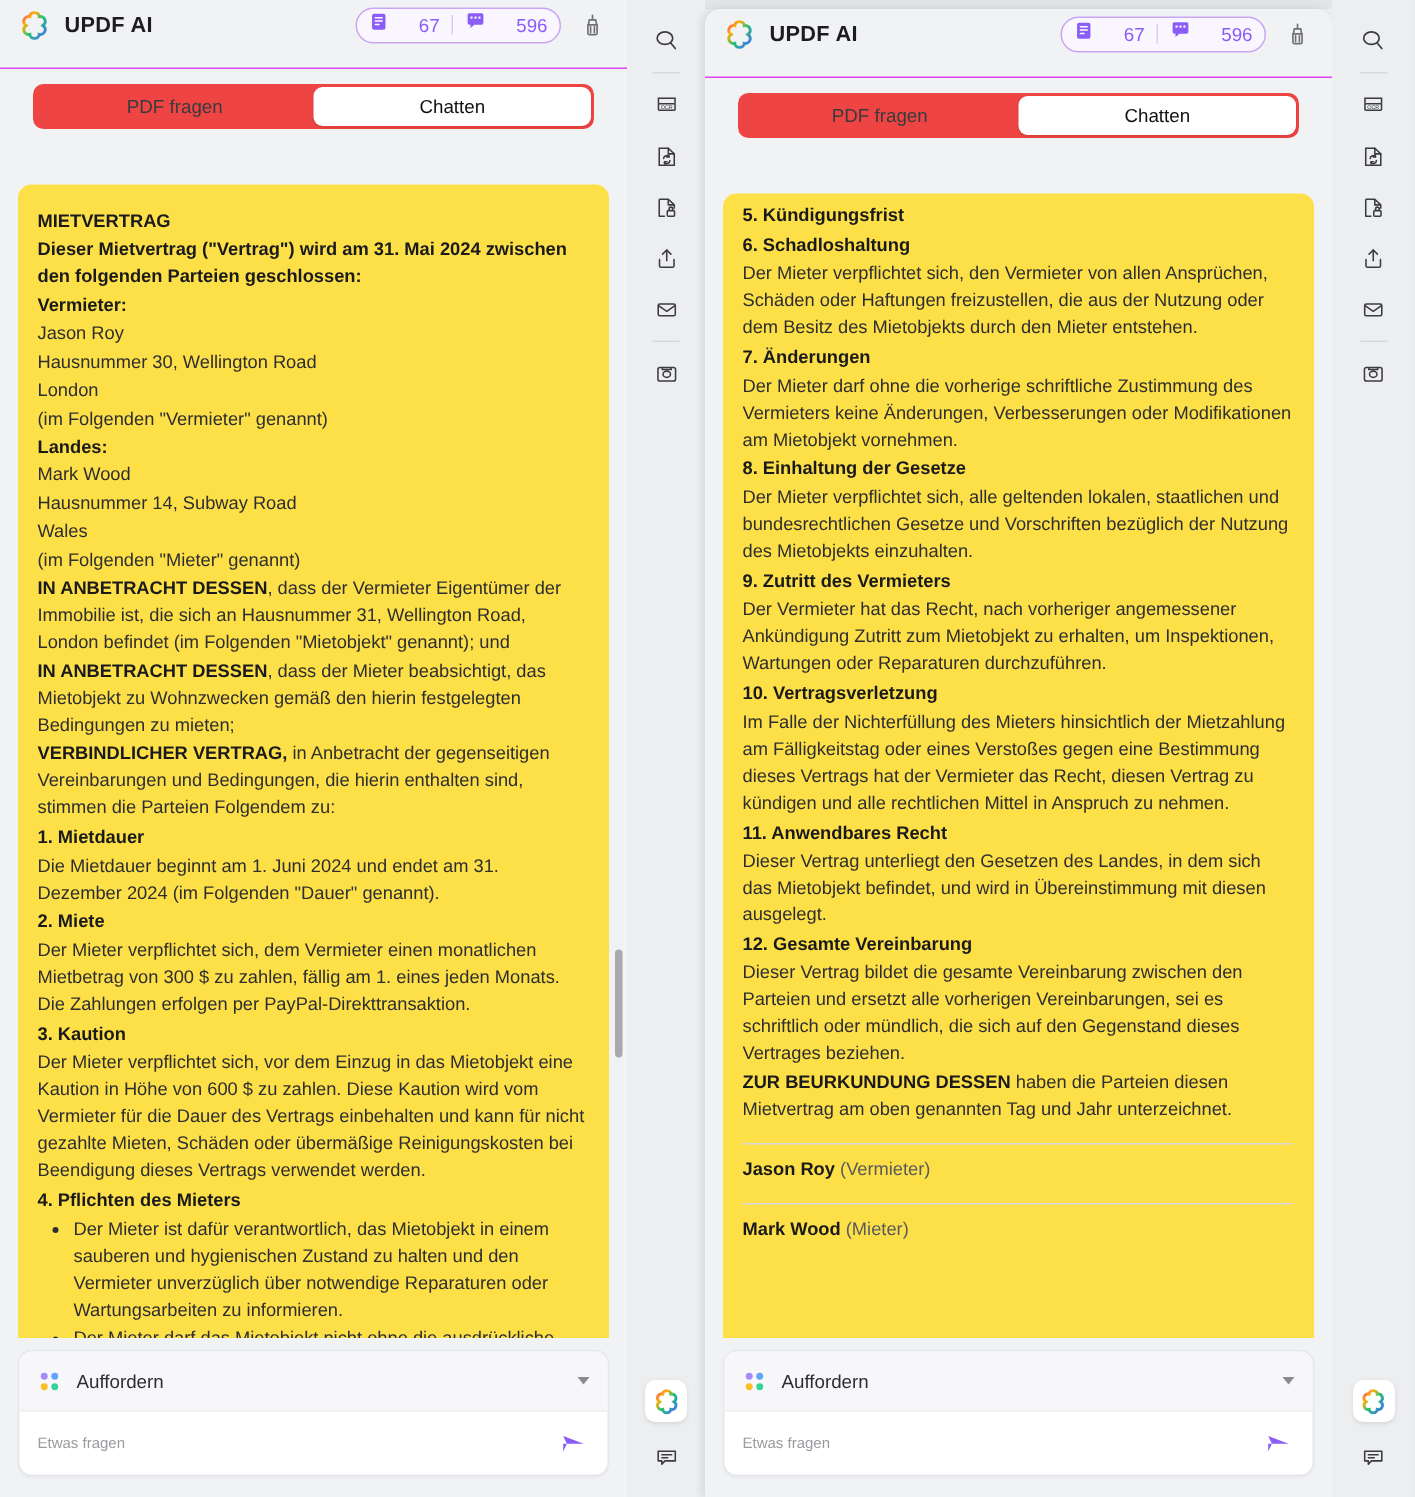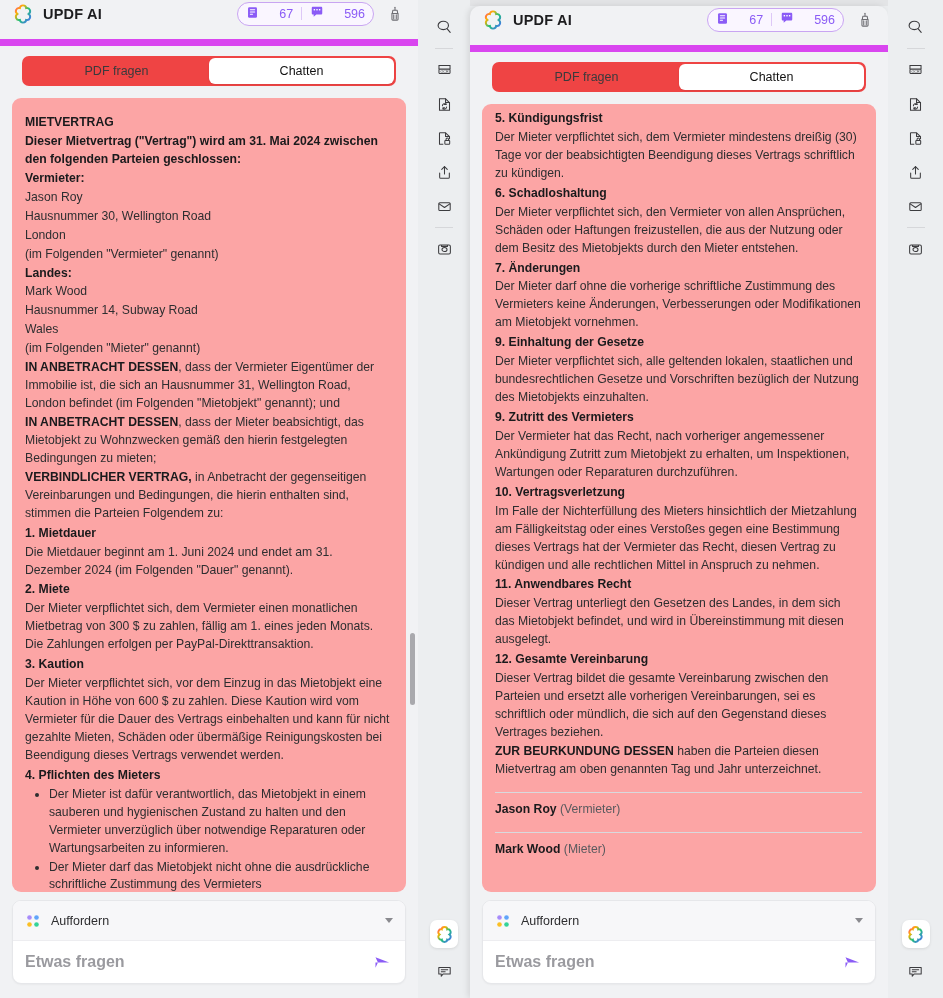--- a/index.html
+++ b/index.html
@@ -19,21 +19,21 @@
     flex-direction: column;
     overflow: hidden;
   }
   .ai-panel.left  { left: 0;   top: 0; width: 418px; height: 998px; border-radius: 0 0 0 0; }
   .ai-panel.right { left: 470px; top: 6px; width: 418px; height: 992px; border-radius: 10px 10px 0 0;
                     box-shadow: -2px 0 6px rgba(0,0,0,.10); }
 
   .panel-head {
     display: flex; align-items: center;
     height: 46px; padding: 0 12px 12px 12px;
-    border-bottom: 7px solid #d946ef;
+    border-bottom: 1px solid #d946ef;
     flex: 0 0 auto;
   }
   .logo-mark { width: 22px; height: 22px; flex: 0 0 auto; margin-right: 9px; }
   .panel-title { font-size: 14.5px; font-weight: bold; color: #1d1d1f; letter-spacing:.2px; }
   .head-spacer { flex: 1 1 auto; }
 
   .credits {
     display: flex; align-items: center;
     border: 1px solid #c9a5f2; border-radius: 13px;
     height: 24px; padding: 0 8px; background: #faf6ff;
@@ -52,24 +52,24 @@
   }
   .tab {
     flex: 1 1 0; display: flex; align-items: center; justify-content: center;
     font-size: 12.5px; color: #3a3a3c; border-radius: 6px; cursor: pointer;
   }
   .tab.active { background: #ffffff; color: #111; box-shadow: 0 1px 2px rgba(0,0,0,.08); }
 
   
   .msg-area { position: relative; flex: 1 1 auto; overflow: hidden; padding: 0 12px; }
   .doc-card {
-    background: #fca5a5; border-radius: 9px;
+    background: #fde047; border-radius: 9px;
     padding: 14px 14px 20px 13px;
     font-size: 12.2px; line-height: 1.47; color: #2e2e30;
-    height: 100%; overflow: hidden; position: relative;
+    height: 100%; overflow: hidden; position: relative; margin-top: 25px;
   }
   .right .doc-card { padding-top: 4px; }
   .doc-card p { margin: 0 0 1px 0; }
   .doc-card .b { font-weight: bold; color: #1a1a1c; }
   .doc-card .h { font-weight: bold; color: #1a1a1c; margin-top: 2px; }
   .doc-card ul { margin: 0 0 0 16px; padding-left: 8px; }
   .doc-card li { margin-bottom: 1px; }
   .sig-line { border-top: 1px solid #d9d9dd; margin: 13px 0 8px 0; }
   .sig-row { margin-bottom: 4px; }
   .sig-row .nm { font-weight: bold; color:#1a1a1c; }
@@ -88,22 +88,22 @@
   }
   .prompt-row {
     display: flex; align-items: center; height: 40px; padding: 0 12px;
     background: #f7f7f9; border-bottom: 1px solid #ededf0; cursor: pointer;
   }
   .dots-icon { width: 16px; height: 16px; margin-right: 10px; flex:0 0 auto; }
   .prompt-label { font-size: 12.5px; color: #2e2e30; flex: 1 1 auto; }
   .caret { width: 0; height: 0; border-left: 4.5px solid transparent; border-right: 4.5px solid transparent; border-top: 5px solid #8a8a8f; }
   .input-row { display: flex; align-items: center; height: 42px; padding: 0 12px; }
   .ask-input {
-    flex: 1 1 auto; border: none; outline: none; font-size: 16px;
-    color: #0f766e; background: transparent; font-family: "Liberation Sans", sans-serif; font-weight: bold;
+    flex: 1 1 auto; border: none; outline: none; font-size: 10px;
+    color: #0f766e; background: transparent; font-family: "Liberation Sans", sans-serif;
   }
   .ask-input::placeholder { color: #9a9a9f; }
   .send-btn { width: 22px; height: 22px; display:flex; align-items:center; justify-content:center; cursor:pointer; }
 
   
   .rail {
     position: absolute; top: 0; width: 52px; height: 998px;
     background: #eceef0;
     display: flex; flex-direction: column; align-items: center;
   }
@@ -391,26 +391,25 @@
     <div class="tabs-wrap">
       <div class="tabs">
         <div class="tab">PDF fragen</div>
         <div class="tab active">Chatten</div>
       </div>
     </div>
 
     <div class="msg-area">
       <div class="doc-card">
         <p class="h">5. Kündigungsfrist</p>
-        <p>Der Mieter verpflichtet sich, dem Vermieter mindestens dreißig (30) Tage vor der beabsichtigten Beendigung dieses Vertrags schriftlich zu kündigen.</p>
         <p class="h">6. Schadloshaltung</p>
         <p>Der Mieter verpflichtet sich, den Vermieter von allen Ansprüchen, Schäden oder Haftungen freizustellen, die aus der Nutzung oder dem Besitz des Mietobjekts durch den Mieter entstehen.</p>
         <p class="h">7. Änderungen</p>
         <p>Der Mieter darf ohne die vorherige schriftliche Zustimmung des Vermieters keine Änderungen, Verbesserungen oder Modifikationen am Mietobjekt vornehmen.</p>
-        <p class="h">9. Einhaltung der Gesetze</p>
+        <p class="h">8. Einhaltung der Gesetze</p>
         <p>Der Mieter verpflichtet sich, alle geltenden lokalen, staatlichen und bundesrechtlichen Gesetze und Vorschriften bezüglich der Nutzung des Mietobjekts einzuhalten.</p>
         <p class="h">9. Zutritt des Vermieters</p>
         <p>Der Vermieter hat das Recht, nach vorheriger angemessener Ankündigung Zutritt zum Mietobjekt zu erhalten, um Inspektionen, Wartungen oder Reparaturen durchzuführen.</p>
         <p class="h">10. Vertragsverletzung</p>
         <p>Im Falle der Nichterfüllung des Mieters hinsichtlich der Mietzahlung am Fälligkeitstag oder eines Verstoßes gegen eine Bestimmung dieses Vertrags hat der Vermieter das Recht, diesen Vertrag zu kündigen und alle rechtlichen Mittel in Anspruch zu nehmen.</p>
         <p class="h">11. Anwendbares Recht</p>
         <p>Dieser Vertrag unterliegt den Gesetzen des Landes, in dem sich das Mietobjekt befindet, und wird in Übereinstimmung mit diesen ausgelegt.</p>
         <p class="h">12. Gesamte Vereinbarung</p>
         <p>Dieser Vertrag bildet die gesamte Vereinbarung zwischen den Parteien und ersetzt alle vorherigen Vereinbarungen, sei es schriftlich oder mündlich, die sich auf den Gegenstand dieses Vertrages beziehen.</p>
         <p><span class="b">ZUR BEURKUNDUNG DESSEN</span><span> haben die Parteien diesen Mietvertrag am oben genannten Tag und Jahr unterzeichnet.</span></p>

